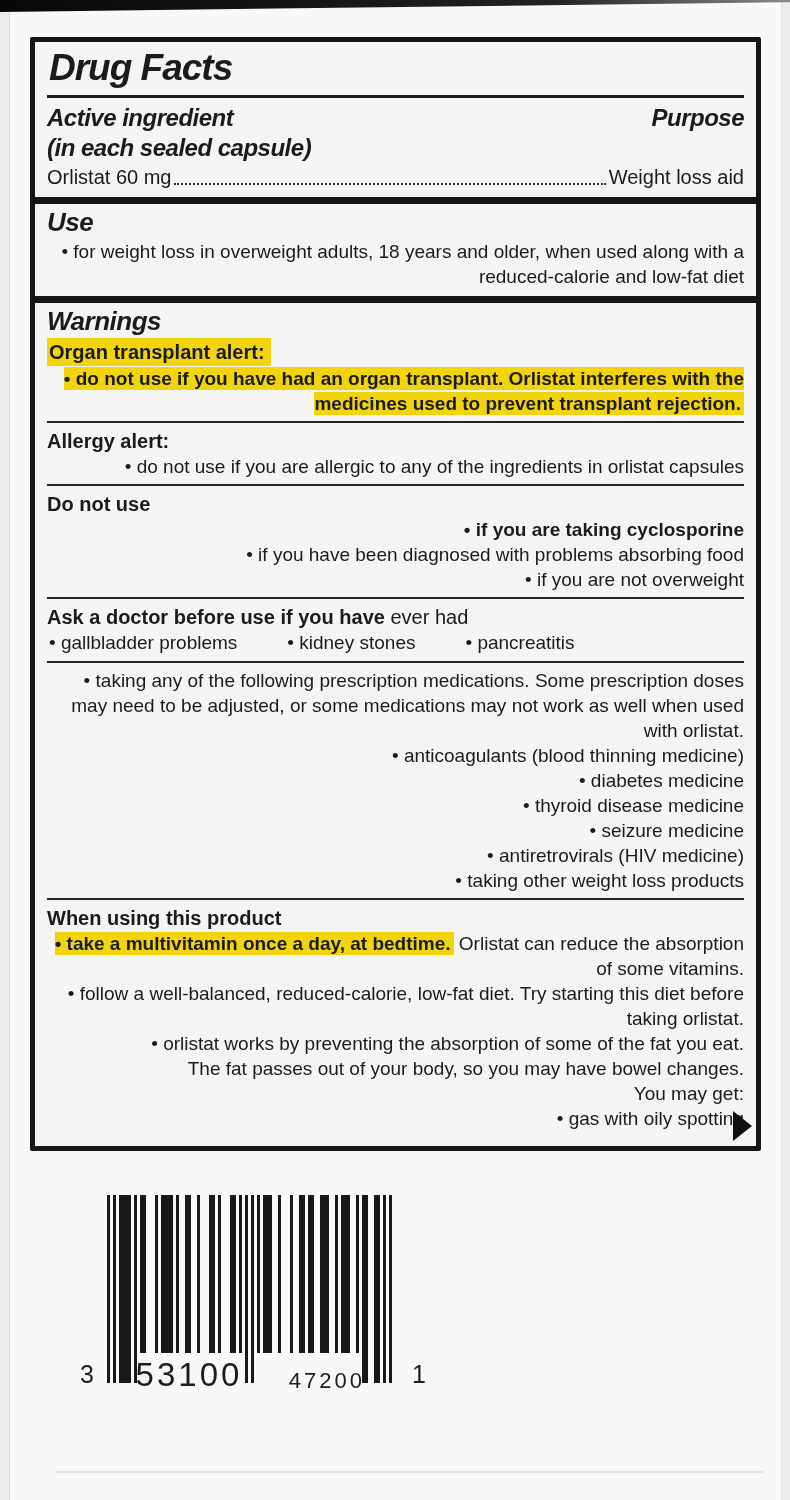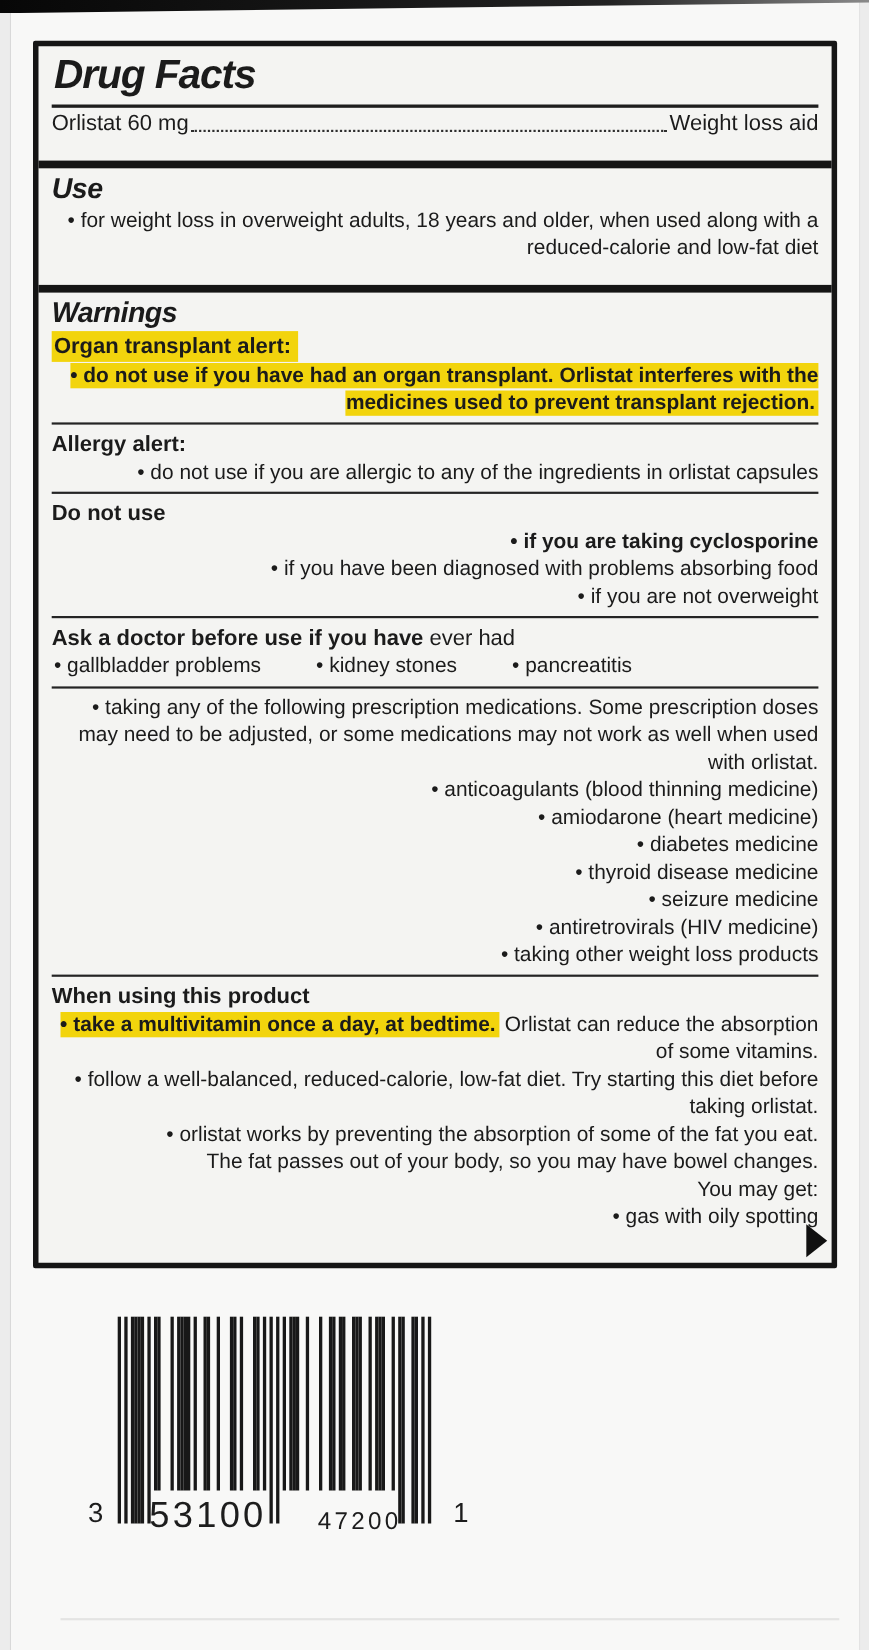--- a/index.html
+++ b/index.html
@@ -45,21 +45,21 @@
   .title-rule { border:none; border-top:3px solid #1d1d1d; margin:0; }
 
   .ai-row { display:flex; justify-content:space-between; align-items:flex-start; padding-top:5px; }
   .h-bi {
     font-style:italic; font-weight:bold; font-size:24px;
     line-height:30px; letter-spacing:-0.5px;
   }
   .leader-row { display:flex; align-items:flex-end; font-size:20px; line-height:26px; padding:1px 0 7px; }
   .leader { flex:1; border-bottom:2px dotted #2e2e2e; margin:0 3px 5px; }
 
-  .sec { border-top:7px solid #151515; margin:14px -12px; padding:2px 12px 7px; }
+  .sec { border-top:7px solid #151515; margin:0 -12px; padding:2px 12px 7px; }
   .sec-head {
     font-size:26px; font-weight:bold; font-style:italic;
     letter-spacing:-0.5px; line-height:33px;
   }
   .sub-head { font-size:20px; font-weight:bold; line-height:26px; }
   .hr-thin { border:none; border-top:2px solid #242424; margin:5px 0; }
 
   ul { list-style:none; margin:0; padding:0;text-align:right; }
   li.bu { padding-left:21px; text-indent:-21px; font-size:19px; line-height:25px; }
   li.bu::before { content:"• "; }
@@ -99,20 +99,27 @@
 <div class="stage">
   <div class="top-fold"></div>
 
   <div class="package">
 
     <div class="panel">
 
       <div class="df-title">Drug Facts</div>
       <hr class="title-rule">
 
+      <div class="ai-row">
+        <div>
+          <div class="h-bi">Active ingredient</div>
+          <div class="h-bi">(in each sealed capsule)</div>
+        </div>
+        <div class="h-bi">Purpose</div>
+      </div>
 
       <div class="leader-row">
         <span>Orlistat 60 mg</span>
         <span class="leader"></span>
         <span>Weight loss aid</span>
       </div>
 
       <section class="sec">
         <div class="sec-head">Use</div>
         <ul>
@@ -148,21 +155,20 @@
           <span class="ii">gallbladder problems</span>
           <span class="ii">kidney stones</span>
           <span class="ii">pancreatitis</span>
         </div>
         <hr class="hr-thin">
 
         <ul>
           <li class="bu"><span>taking any of the following prescription medications. Some prescription doses may need to be adjusted, or some medications may not work as well when used with orlistat.</span>
             <ul class="sub">
               <li class="bu"><span>anticoagulants (blood thinning medicine)</span></li>
-              <li class="bu"><span>amiodarone (heart medicine)</span></li>
               <li class="bu"><span>diabetes medicine</span></li>
               <li class="bu"><span>thyroid disease medicine</span></li>
               <li class="bu"><span>seizure medicine</span></li>
               <li class="bu"><span>antiretrovirals (HIV medicine)</span></li>
               <li class="bu"><span>taking other weight loss products</span></li>
             </ul>
           </li>
         </ul>
         <hr class="hr-thin">
 

